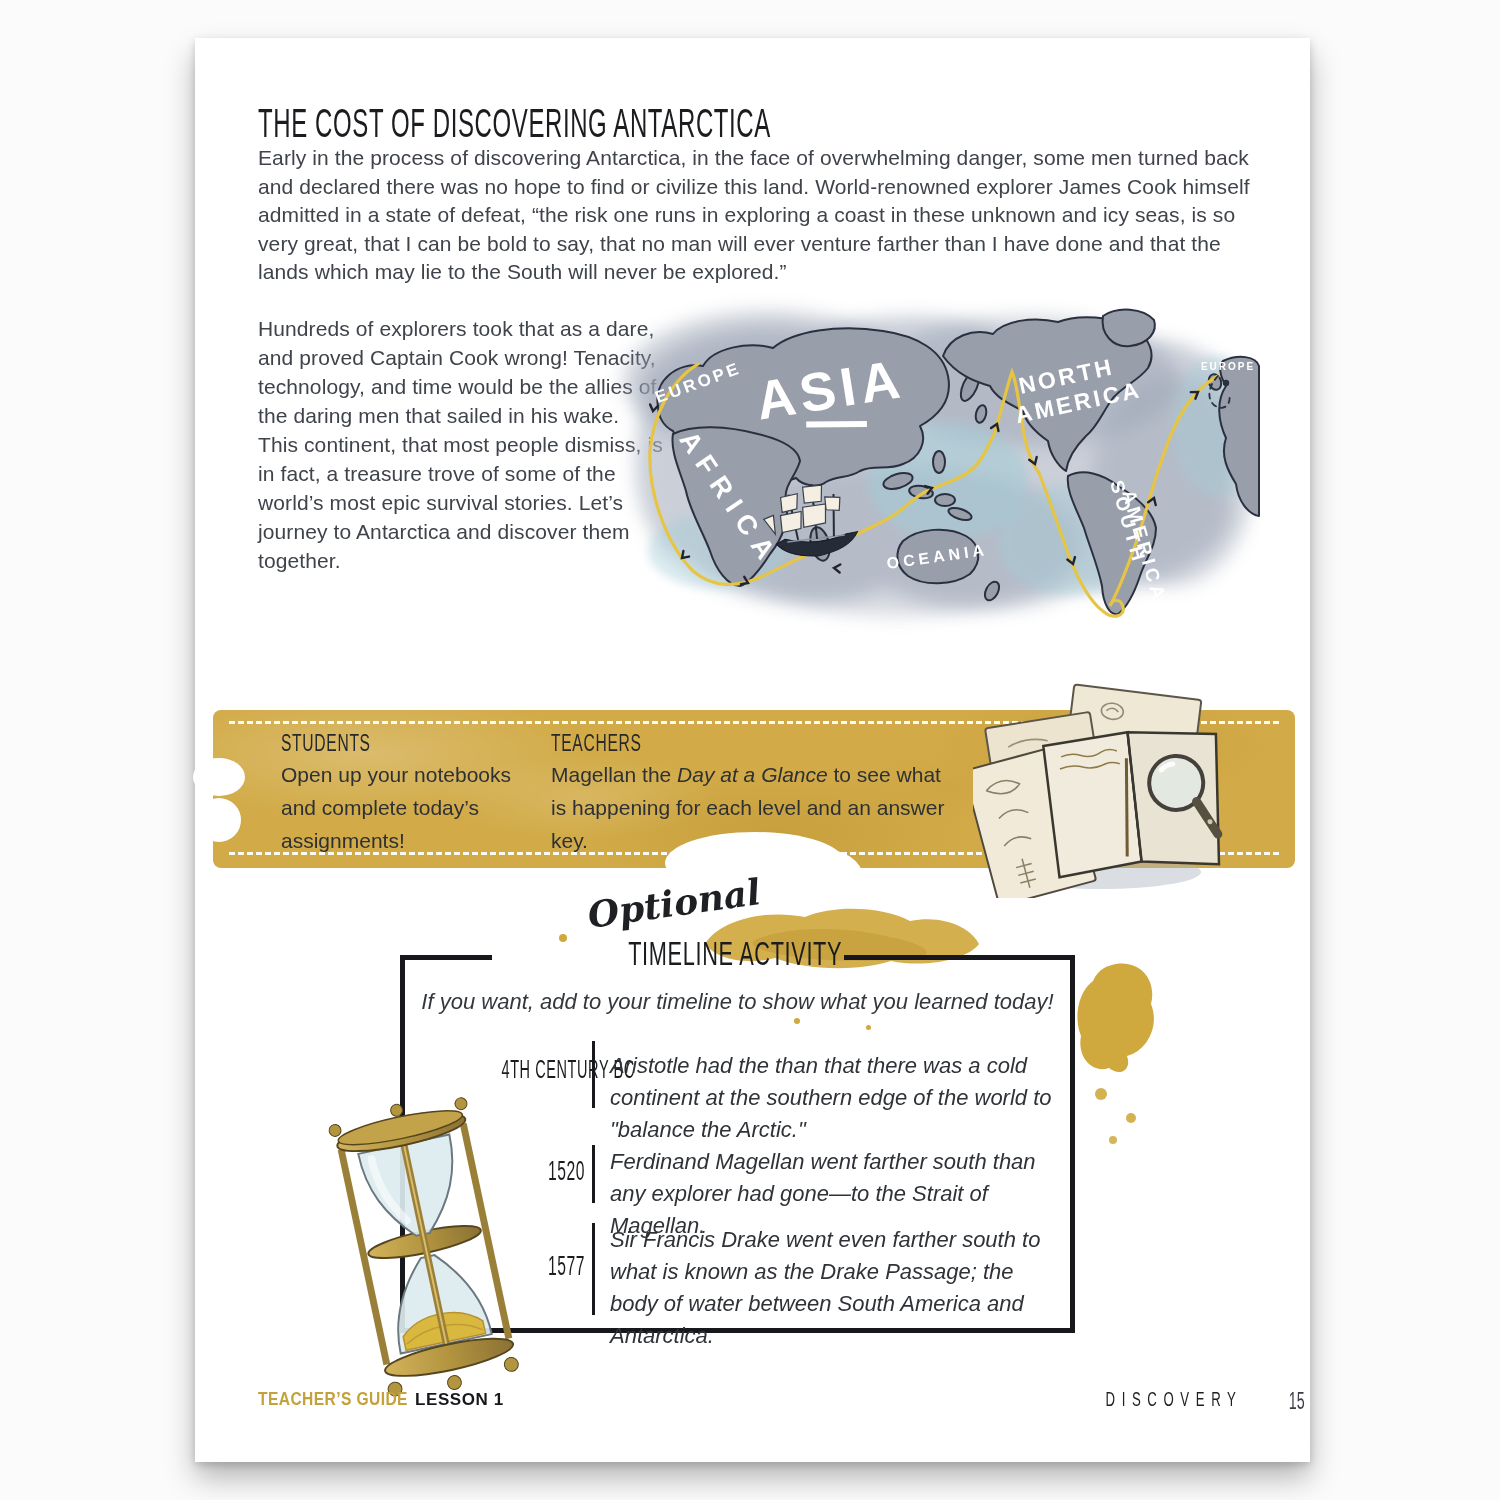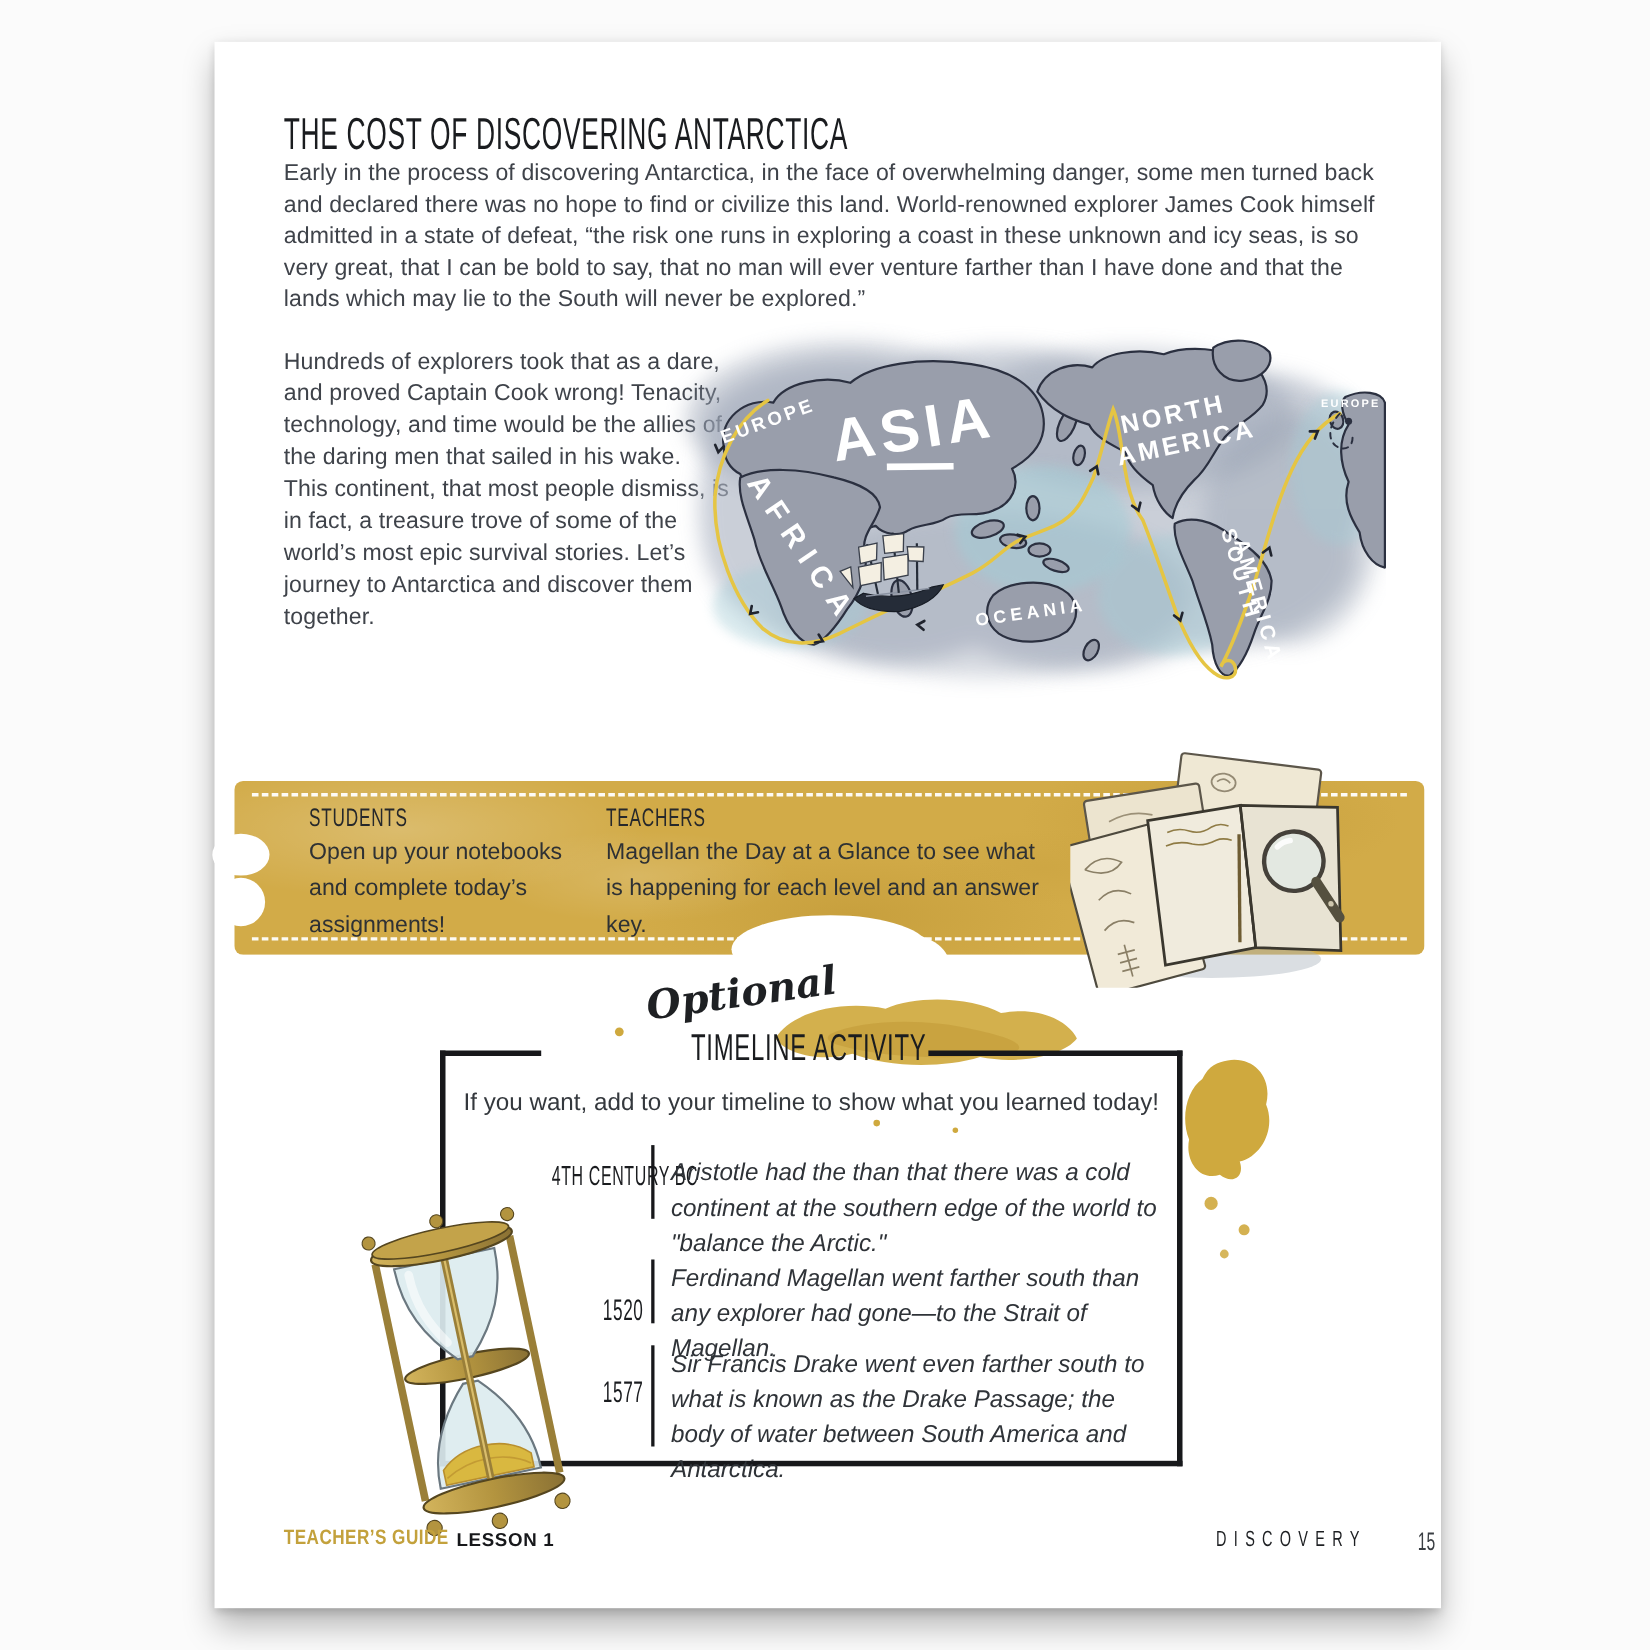--- a/index.html
+++ b/index.html
@@ -35,34 +35,34 @@
   .bite{position:absolute;background:#ffffff;border-radius:50%;}
   .bite.b1{left:-20px;top:48px;width:52px;height:38px;}
   .bite.b2{left:-16px;top:88px;width:44px;height:44px;}
   .bite.b3{left:452px;bottom:-26px;width:180px;height:62px;}
   .bite.b4{left:560px;bottom:-38px;width:90px;height:58px;}
   .banner-h{font-size:23px;color:#26282b;}
   .banner-h .cond{transform:scaleX(.68);transform-origin:0 50%;font-weight:400;letter-spacing:1px;}
   .banner-p{color:#2e3134;font-size:21px;line-height:33px;}
   .students-h{left:68px;top:20px;} .students-p{left:68px;top:48px;width:250px;}
   .teachers-h{left:338px;top:20px;} .teachers-p{left:338px;top:48px;width:400px;}
-  .banner-p .it{}
+  .banner-p .it{font-style:italic;}
 
   .notebooks{left:778px;top:642px;width:252px;height:218px;}
 
   
   .tl-box{left:205px;top:917px;width:675px;height:378px;border:5px solid #17181b;border-top:none;box-sizing:border-box;}
   .tl-topseg{background:#17181b;height:5px;top:917px;}
   .seg1{left:205px;width:92px;} .seg2{left:649px;width:231px;}
   .tl-heading{left:330px;top:848px;width:420px;height:90px;pointer-events:none;}
   .optional{position:absolute;left:62px;top:-4px;font-family:"DejaVu Serif",serif;font-style:italic;font-weight:700;
             font-size:36px;color:#1e2023;transform:rotate(-8deg);}
   .tl-title{position:absolute;left:0;right:0;top:48px;text-align:center;font-size:34px;color:#1a1c1f;}
   .tl-title .cond{transform:scaleX(.64);transform-origin:50% 50%;letter-spacing:1px;}
-  .tl-intro{position:absolute;left:0;right:0;top:34px;text-align:center;
+  .tl-intro{position:absolute;left:0;right:0;top:34px;text-align:center;font-style:italic;
             font-size:22px;color:#34383d;}
   .tl-date{position:absolute;left:0;width:180px;text-align:right;font-size:25px;color:#1a1c1f;}
   .tl-date .cond{transform:scaleX(.58);transform-origin:100% 50%;letter-spacing:1px;}
   .tl-div{position:absolute;left:187px;width:3px;background:#17181b;}
   .tl-text{position:absolute;left:205px;width:442px;font-style:italic;font-size:22px;line-height:32px;color:#2f3338;}
 
   .hourglass{left:126px;top:1050px;width:208px;height:312px;transform:rotate(-12deg);}
 
   
   .splotchA{left:500px;top:862px;width:295px;height:75px;}
@@ -260,21 +260,21 @@
     <div class="optional">Optional</div>
     <div class="tl-title"><span class="cond">TIMELINE ACTIVITY</span></div>
   </div>
   <div class="abs tl-box">
     <div class="tl-intro">If you want, add to your timeline  to show what you learned today!</div>
 
     <div class="tl-date" style="top:100px;"><span class="cond">4TH CENTURY BC</span></div>
     <div class="tl-div" style="top:86px;height:67px;"></div>
     <div class="tl-text" style="top:95px;">Aristotle had the than that there was a cold continent at the southern edge of the world  to "balance the Arctic."</div>
 
-    <div class="tl-date" style="top:201px;font-size:27px;margin-top:20px;"><span class="cond">1520</span></div>
+    <div class="tl-date" style="top:201px;font-size:27px;"><span class="cond">1520</span></div>
     <div class="tl-div" style="top:190px;height:58px;"></div>
     <div class="tl-text" style="top:191px;">Ferdinand Magellan went farther south than any explorer had gone—to the Strait of Magellan.</div>
 
     <div class="tl-date" style="top:296px;font-size:27px;"><span class="cond">1577</span></div>
     <div class="tl-div" style="top:268px;height:92px;"></div>
     <div class="tl-text" style="top:269px;">Sir Francis Drake went even farther south to what is known as the Drake Passage; the body of water between South America and Antarctica.</div>
   </div>
 
   <svg class="abs hourglass" viewBox="0 0 210 310">
     <defs>

